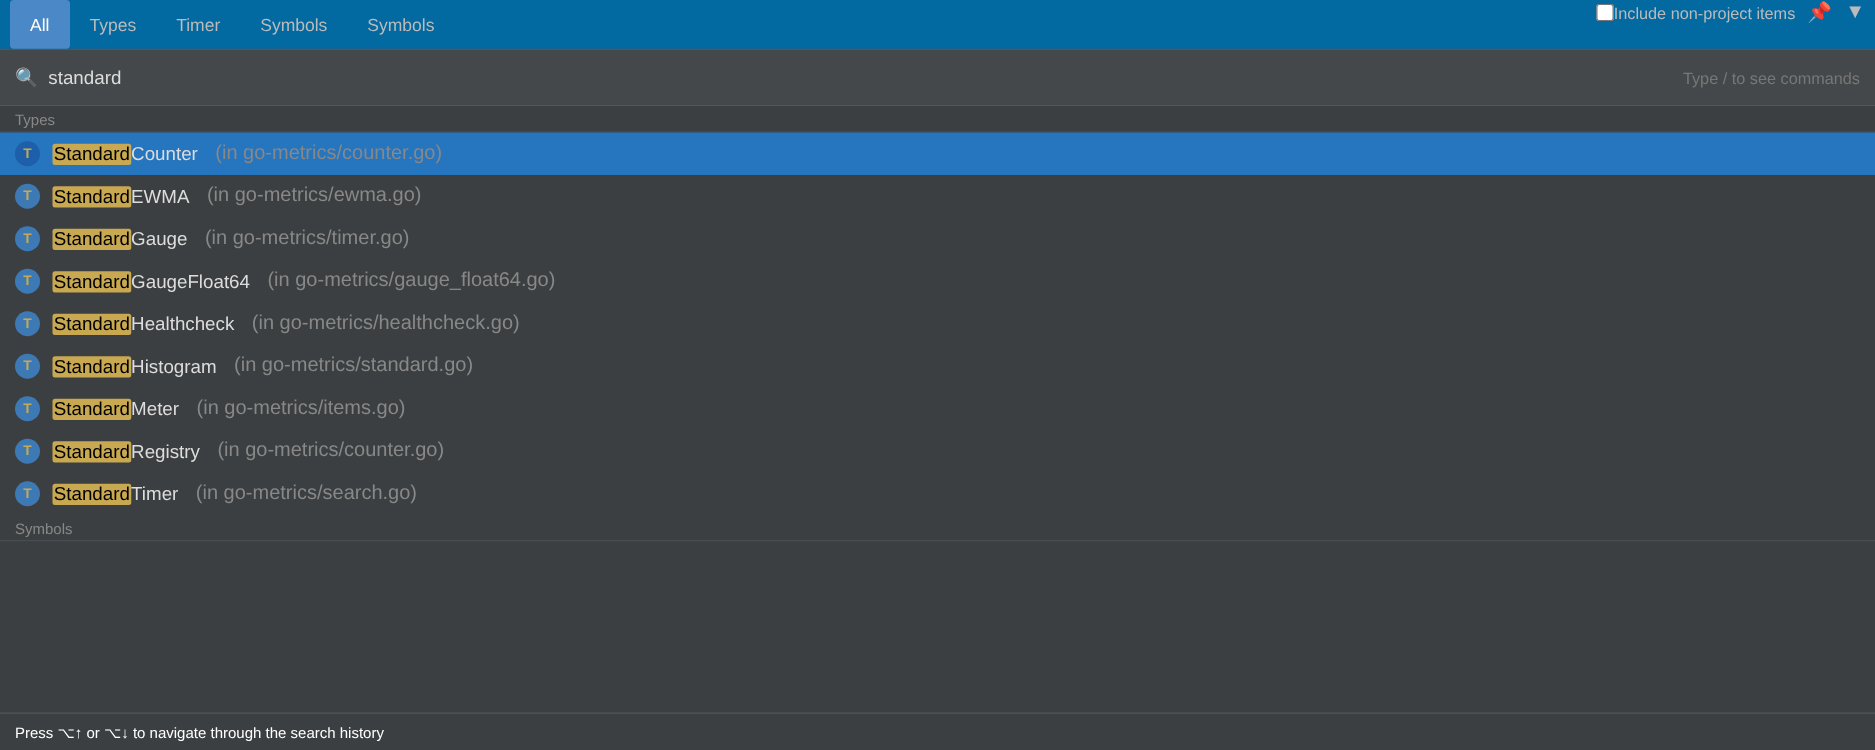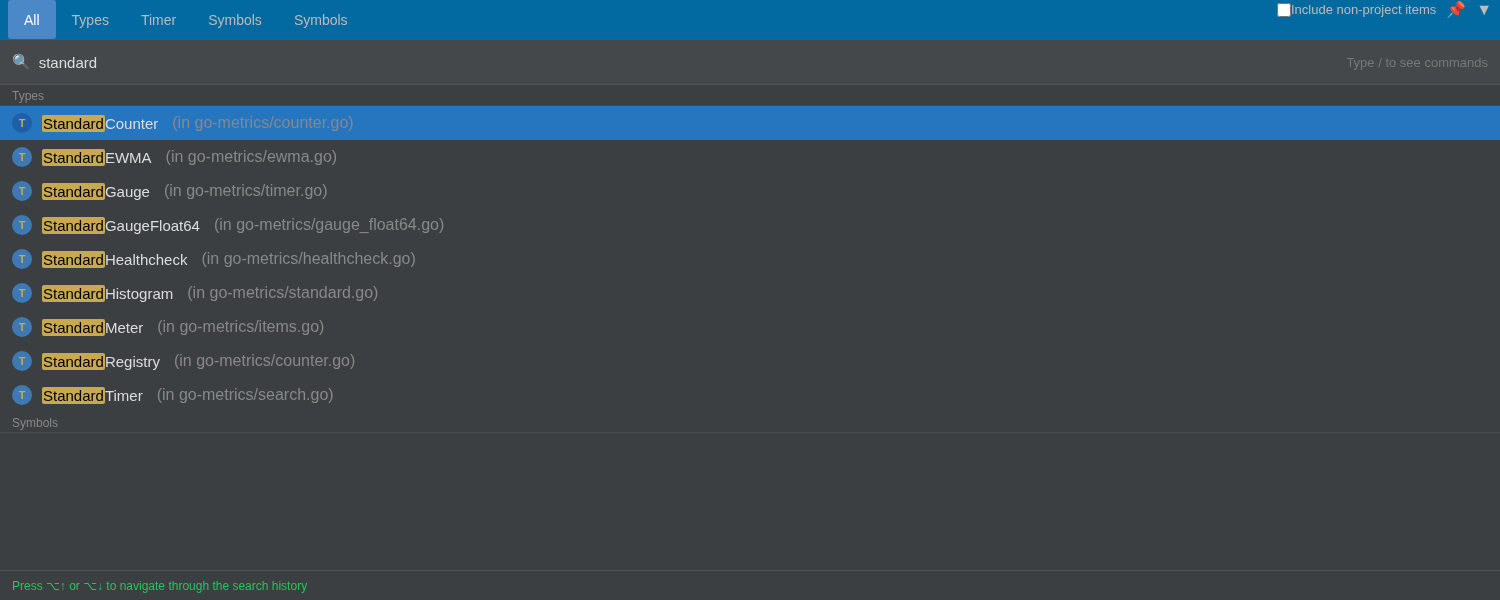--- a/index.html
+++ b/index.html
@@ -151,21 +151,21 @@
     
     .bottom-bar {
       position: absolute;
       bottom: 0;
       left: 0;
       right: 0;
       background: #3c3f41;
       border-top: 1px solid #555;
       padding: 5px 12px;
       font-size: 12px;
-      color: #22c55e;
+      color: #ffffff;
       height: 30px;
       display: flex;
       align-items: center;
     }
   </style>
 </head>
 <body>
 
 <div class="tab-bar">
   <div class="tab active">All</div>

